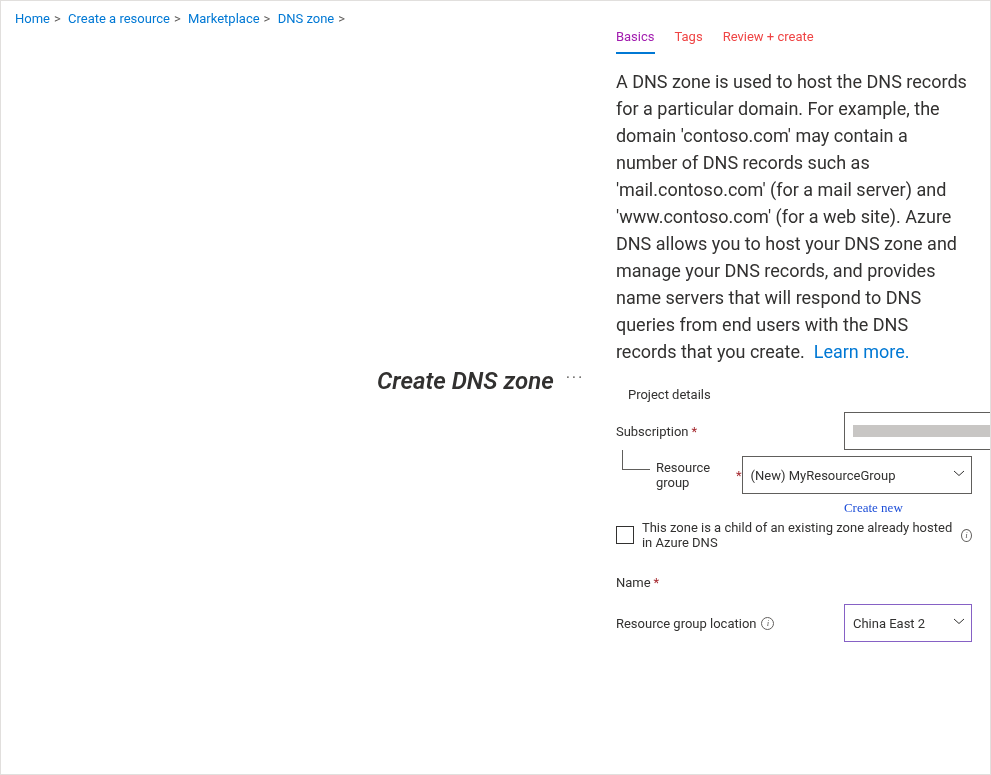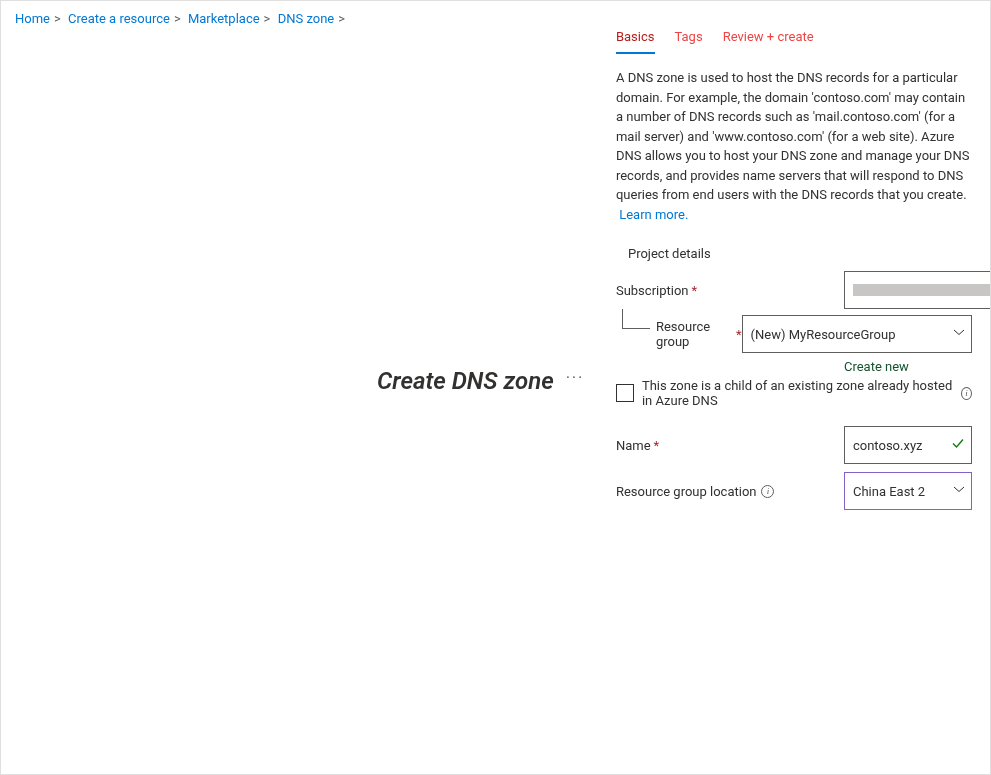--- a/index.html
+++ b/index.html
@@ -59,27 +59,27 @@
     margin-top: 24px;
   }
   .tab {
     padding: 4px 0 8px 0;
     font-size: 13px;
     color: #ef4444;
     cursor: pointer;
     border-bottom: 2px solid transparent;
   }
   .tab.active {
-    color: #b91c1c;
+    color: #a21caf;
     font-weight: 400;
     border-bottom: 2px solid #0078d4;
   }
   .description {
     margin-top: 14px;
-    font-size: 13px;
+    font-size: 18px;
     line-height: 1.5;
     color: #323130;
     max-width: 670px;
   }
   .description a { color: #0078d4; text-decoration: none; }
   .section-heading {
     font-weight: 400;
     font-size: 13px;
     margin-top: 22px;
     margin-bottom: 10px;
@@ -158,21 +158,21 @@
     border-bottom: 1px solid #605e5c;
     margin-left: 6px;
     margin-right: 0;
     transform: translateY(-10px);
   }
   .create-new {
     margin-left: 228px;
     margin-top: 2px;
     margin-bottom: 4px;
   }
-  .create-new a { color: #14532d; text-decoration: none; font-size: 13px; }
+  .create-new a { color: #1d4ed8; text-decoration: none; font-size: 13px; font-family: Liberation Serif, serif; }
   .checkbox-row {
     display: flex;
     align-items: center;
     margin-bottom: 18px;
   }
   .checkbox {
     width: 18px;
     height: 18px;
     border: 1px solid #323130;
     margin-right: 8px;
@@ -290,30 +290,20 @@
       <div class="checkbox"></div>
       <span>This zone is a child of an existing zone already hosted in Azure DNS</span>
       <span class="info-icon" style="margin-left:6px; width:13px;height:13px;border:1px solid #605e5c;border-radius:50%;display:inline-flex;align-items:center;justify-content:center;font-size:9px;color:#605e5c;font-style:italic;font-family:Georgia,serif">i</span>
     </div>
 
     <div class="form-row">
       <div class="form-label">
         <span>Name</span>
           <span class="req">*</span>
       </div>
-      <div class="form-control-wrap">
-        <div class="text-input">
-          <span>contoso.xyz</span>
-          <span class="valid-icon">
-            <svg viewBox="0 0 14 14">
-                <path d="M2 7 L5.5 10.5 L12 3" stroke="#107c10" stroke-width="1.4" fill="none"></path>
-              </svg>
-          </span>
-        </div>
-      </div>
     </div>
 
     <div class="form-row" style="margin-top:8px">
       <div class="form-label">
         <span>Resource group location</span>
         <span class="info-icon">i</span>
       </div>
       <div class="form-control-wrap">
         <div class="select-box purple">
           <span>China East 2</span>

